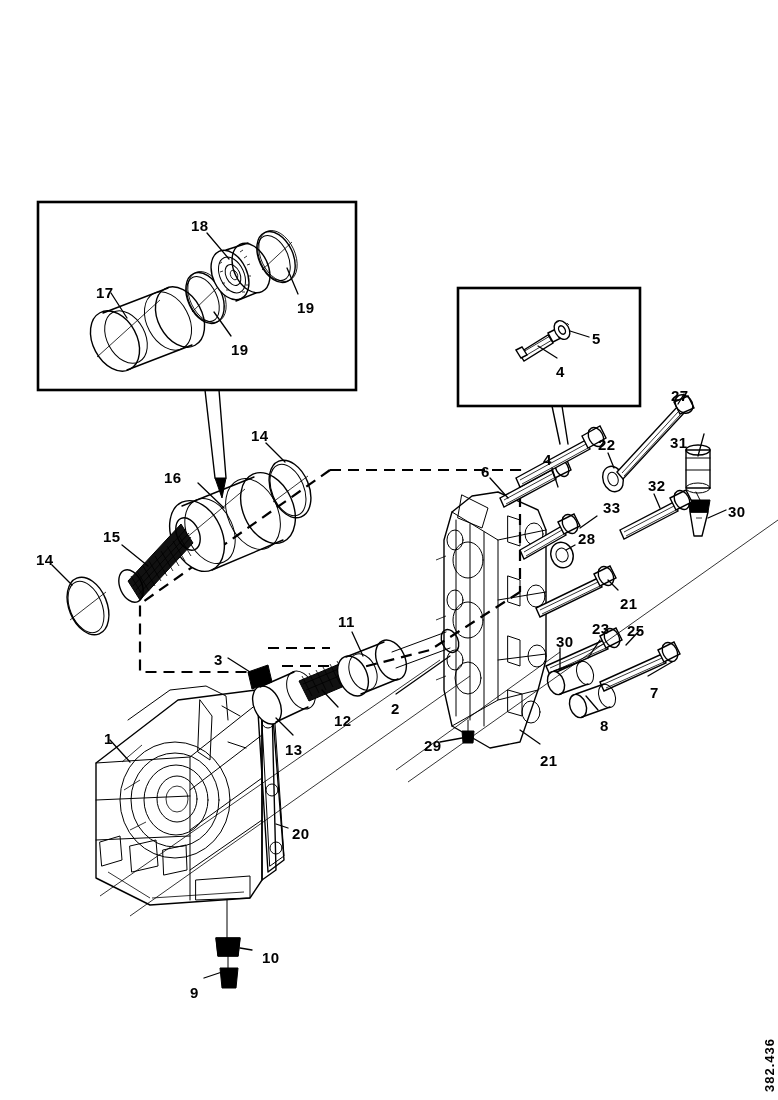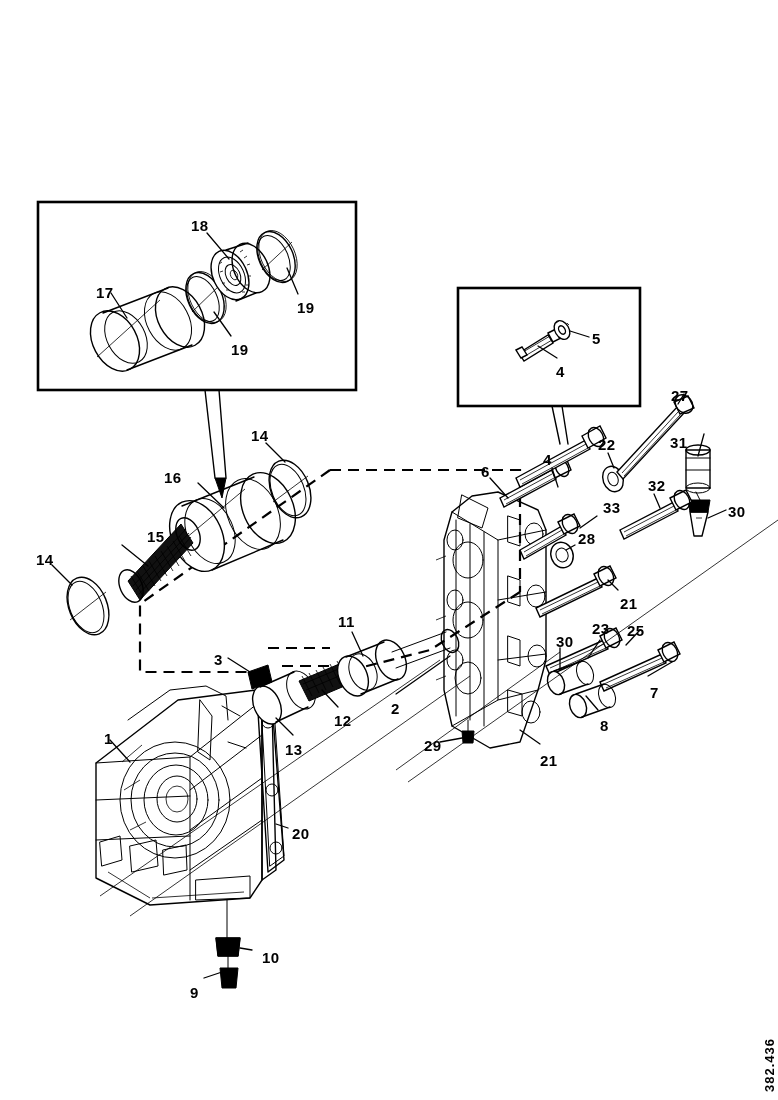--- a/index.html
+++ b/index.html
@@ -422,21 +422,21 @@
   </svg>
 
   <div class="callout" style="left:96px;  top:285px;">17</div>
   <div class="callout" style="left:191px; top:218px;">18</div>
   <div class="callout" style="left:231px; top:342px;">19</div>
   <div class="callout" style="left:297px; top:300px;">19</div>
   <div class="callout" style="left:592px; top:331px;">5</div>
   <div class="callout" style="left:556px; top:364px;">4</div>
   <div class="callout" style="left:251px; top:428px;">14</div>
   <div class="callout" style="left:164px; top:470px;text-align:center;">16</div>
-  <div class="callout" style="left:103px; top:529px;margin-left:44px;">15</div>
+  <div class="callout" style="left:103px; top:529px;">15</div>
   <div class="callout" style="left:36px;  top:552px;">14</div>
   <div class="callout" style="left:671px; top:388px;">27</div>
   <div class="callout" style="left:670px; top:418px;margin-top:17px;">31</div>
   <div class="callout" style="left:598px; top:437px;">22</div>
   <div class="callout" style="left:481px; top:464px;">6</div>
   <div class="callout" style="left:543px; top:452px;">4</div>
   <div class="callout" style="left:648px; top:478px;">32</div>
   <div class="callout" style="left:728px; top:504px;">30</div>
   <div class="callout" style="left:590px; top:500px;margin-left:13px;">33</div>
   <div class="callout" style="left:578px; top:531px;text-align:right;">28</div>

